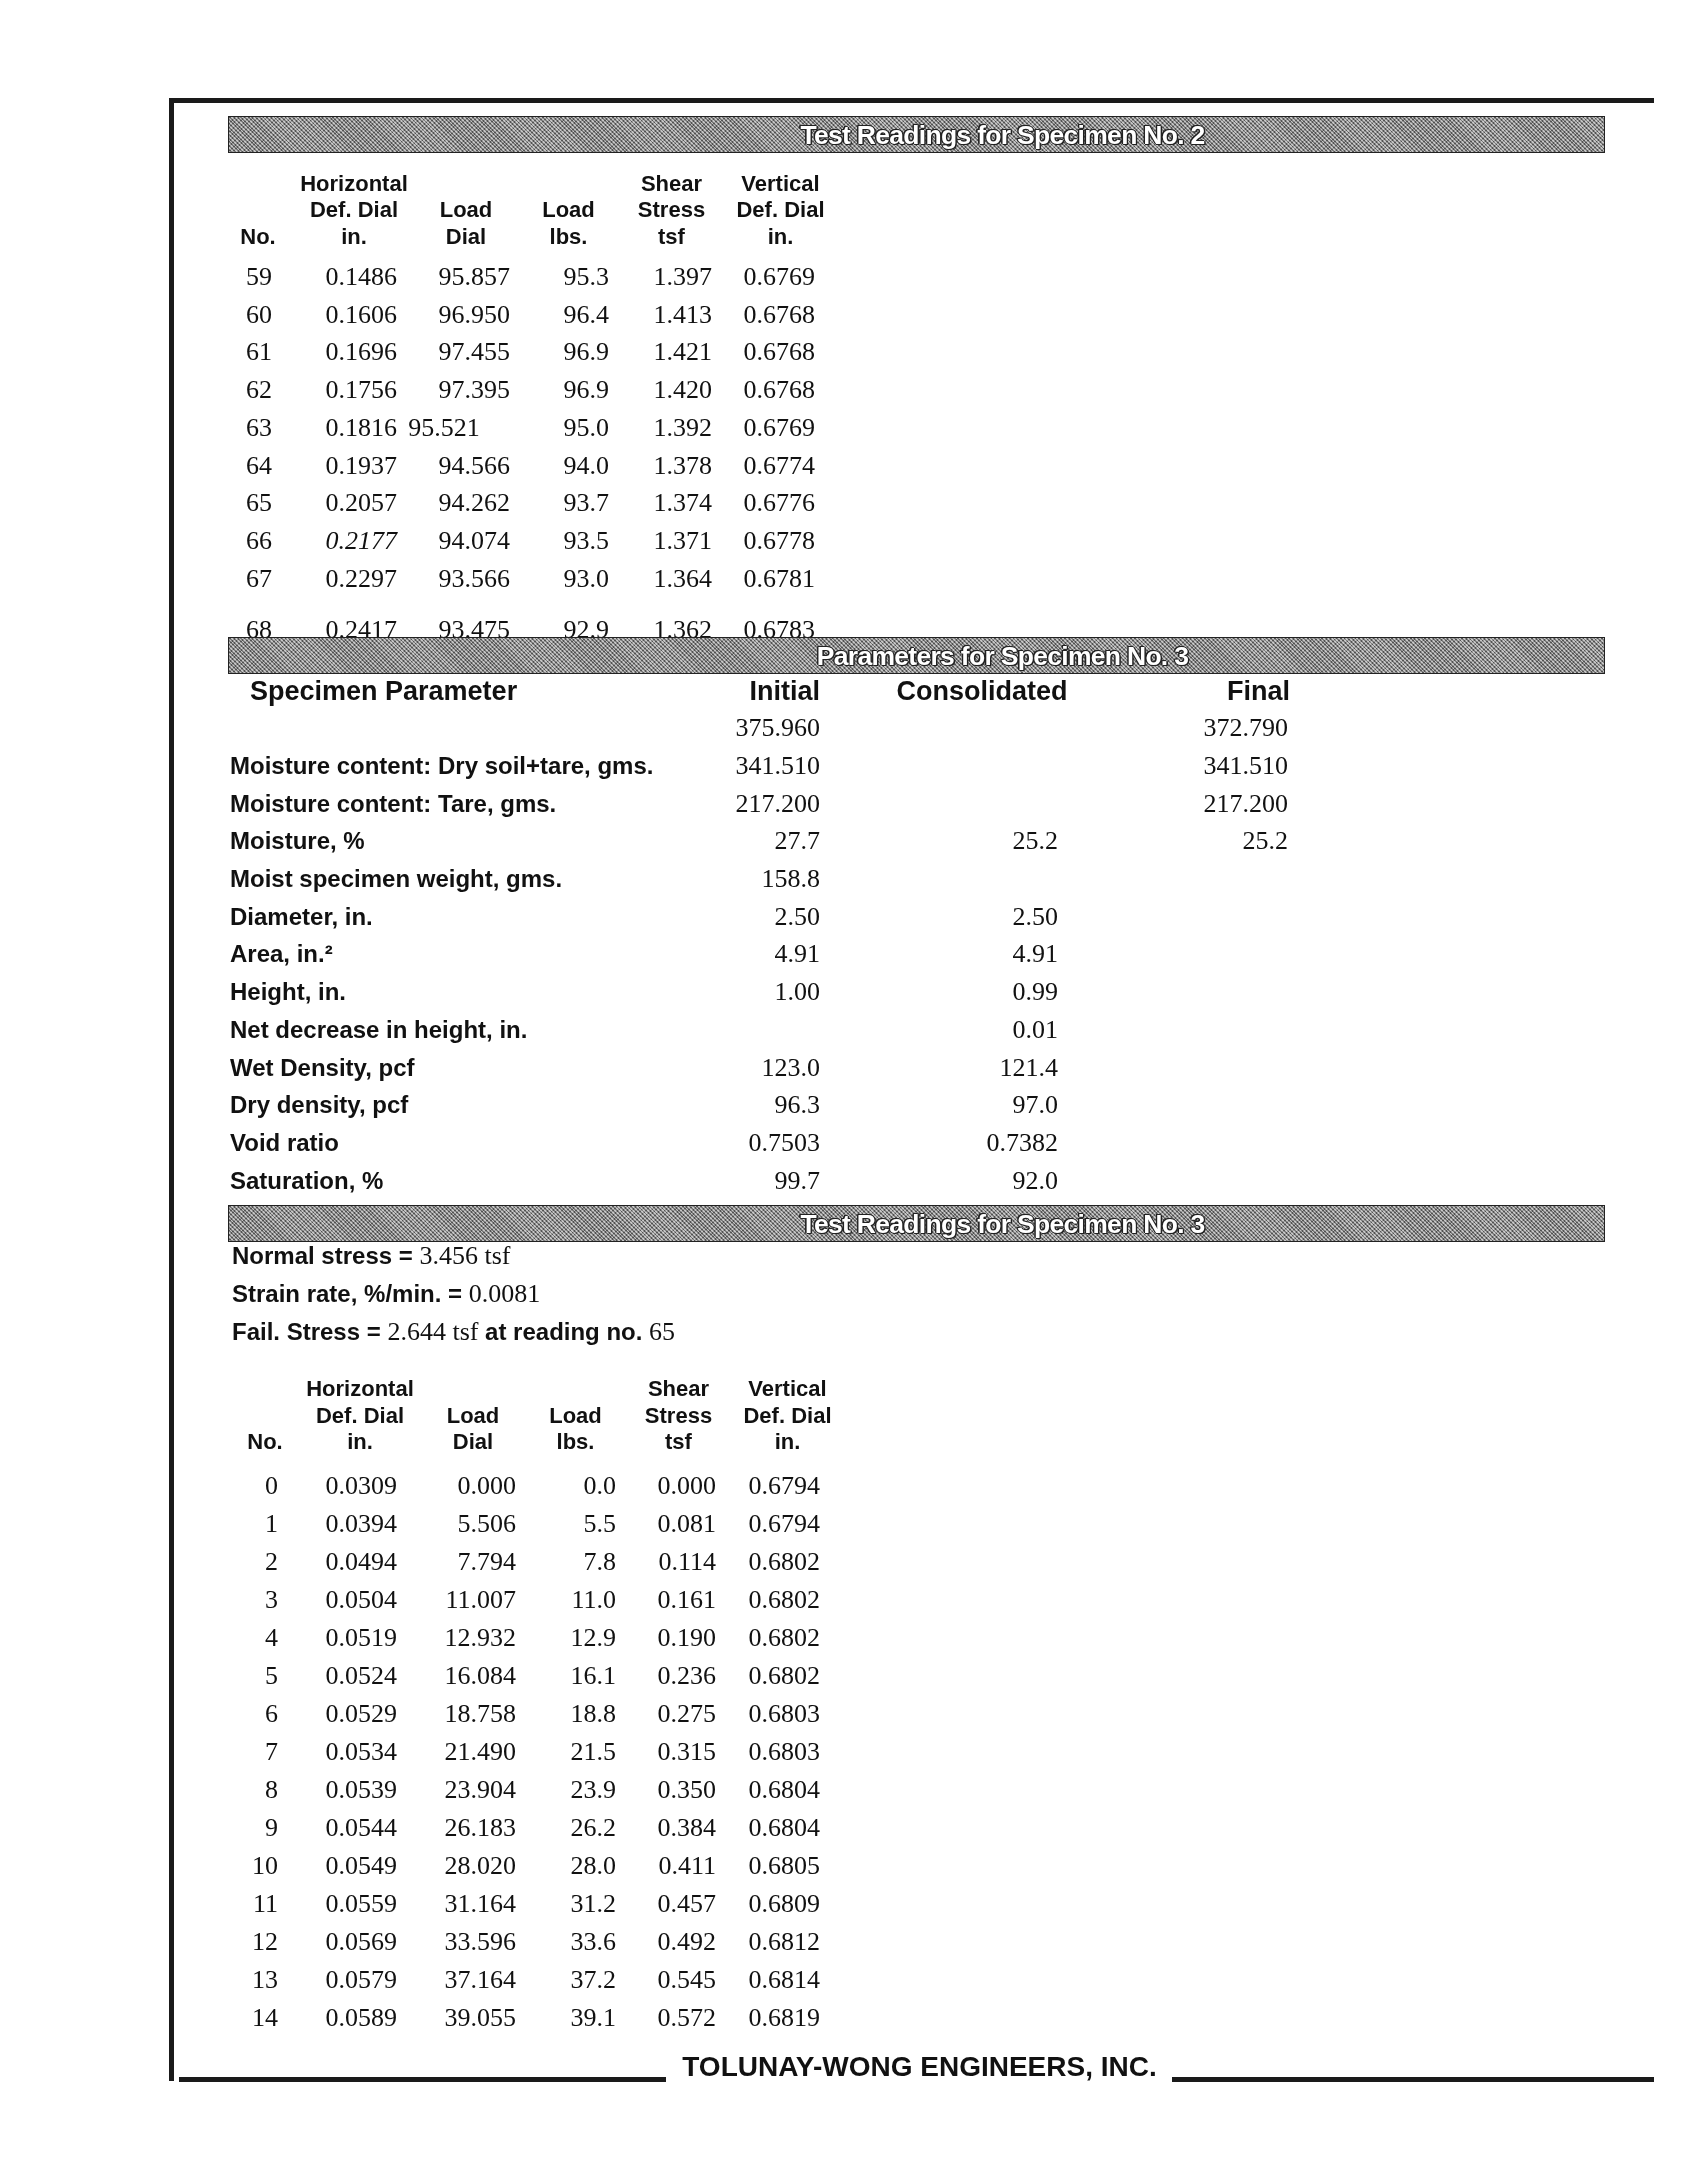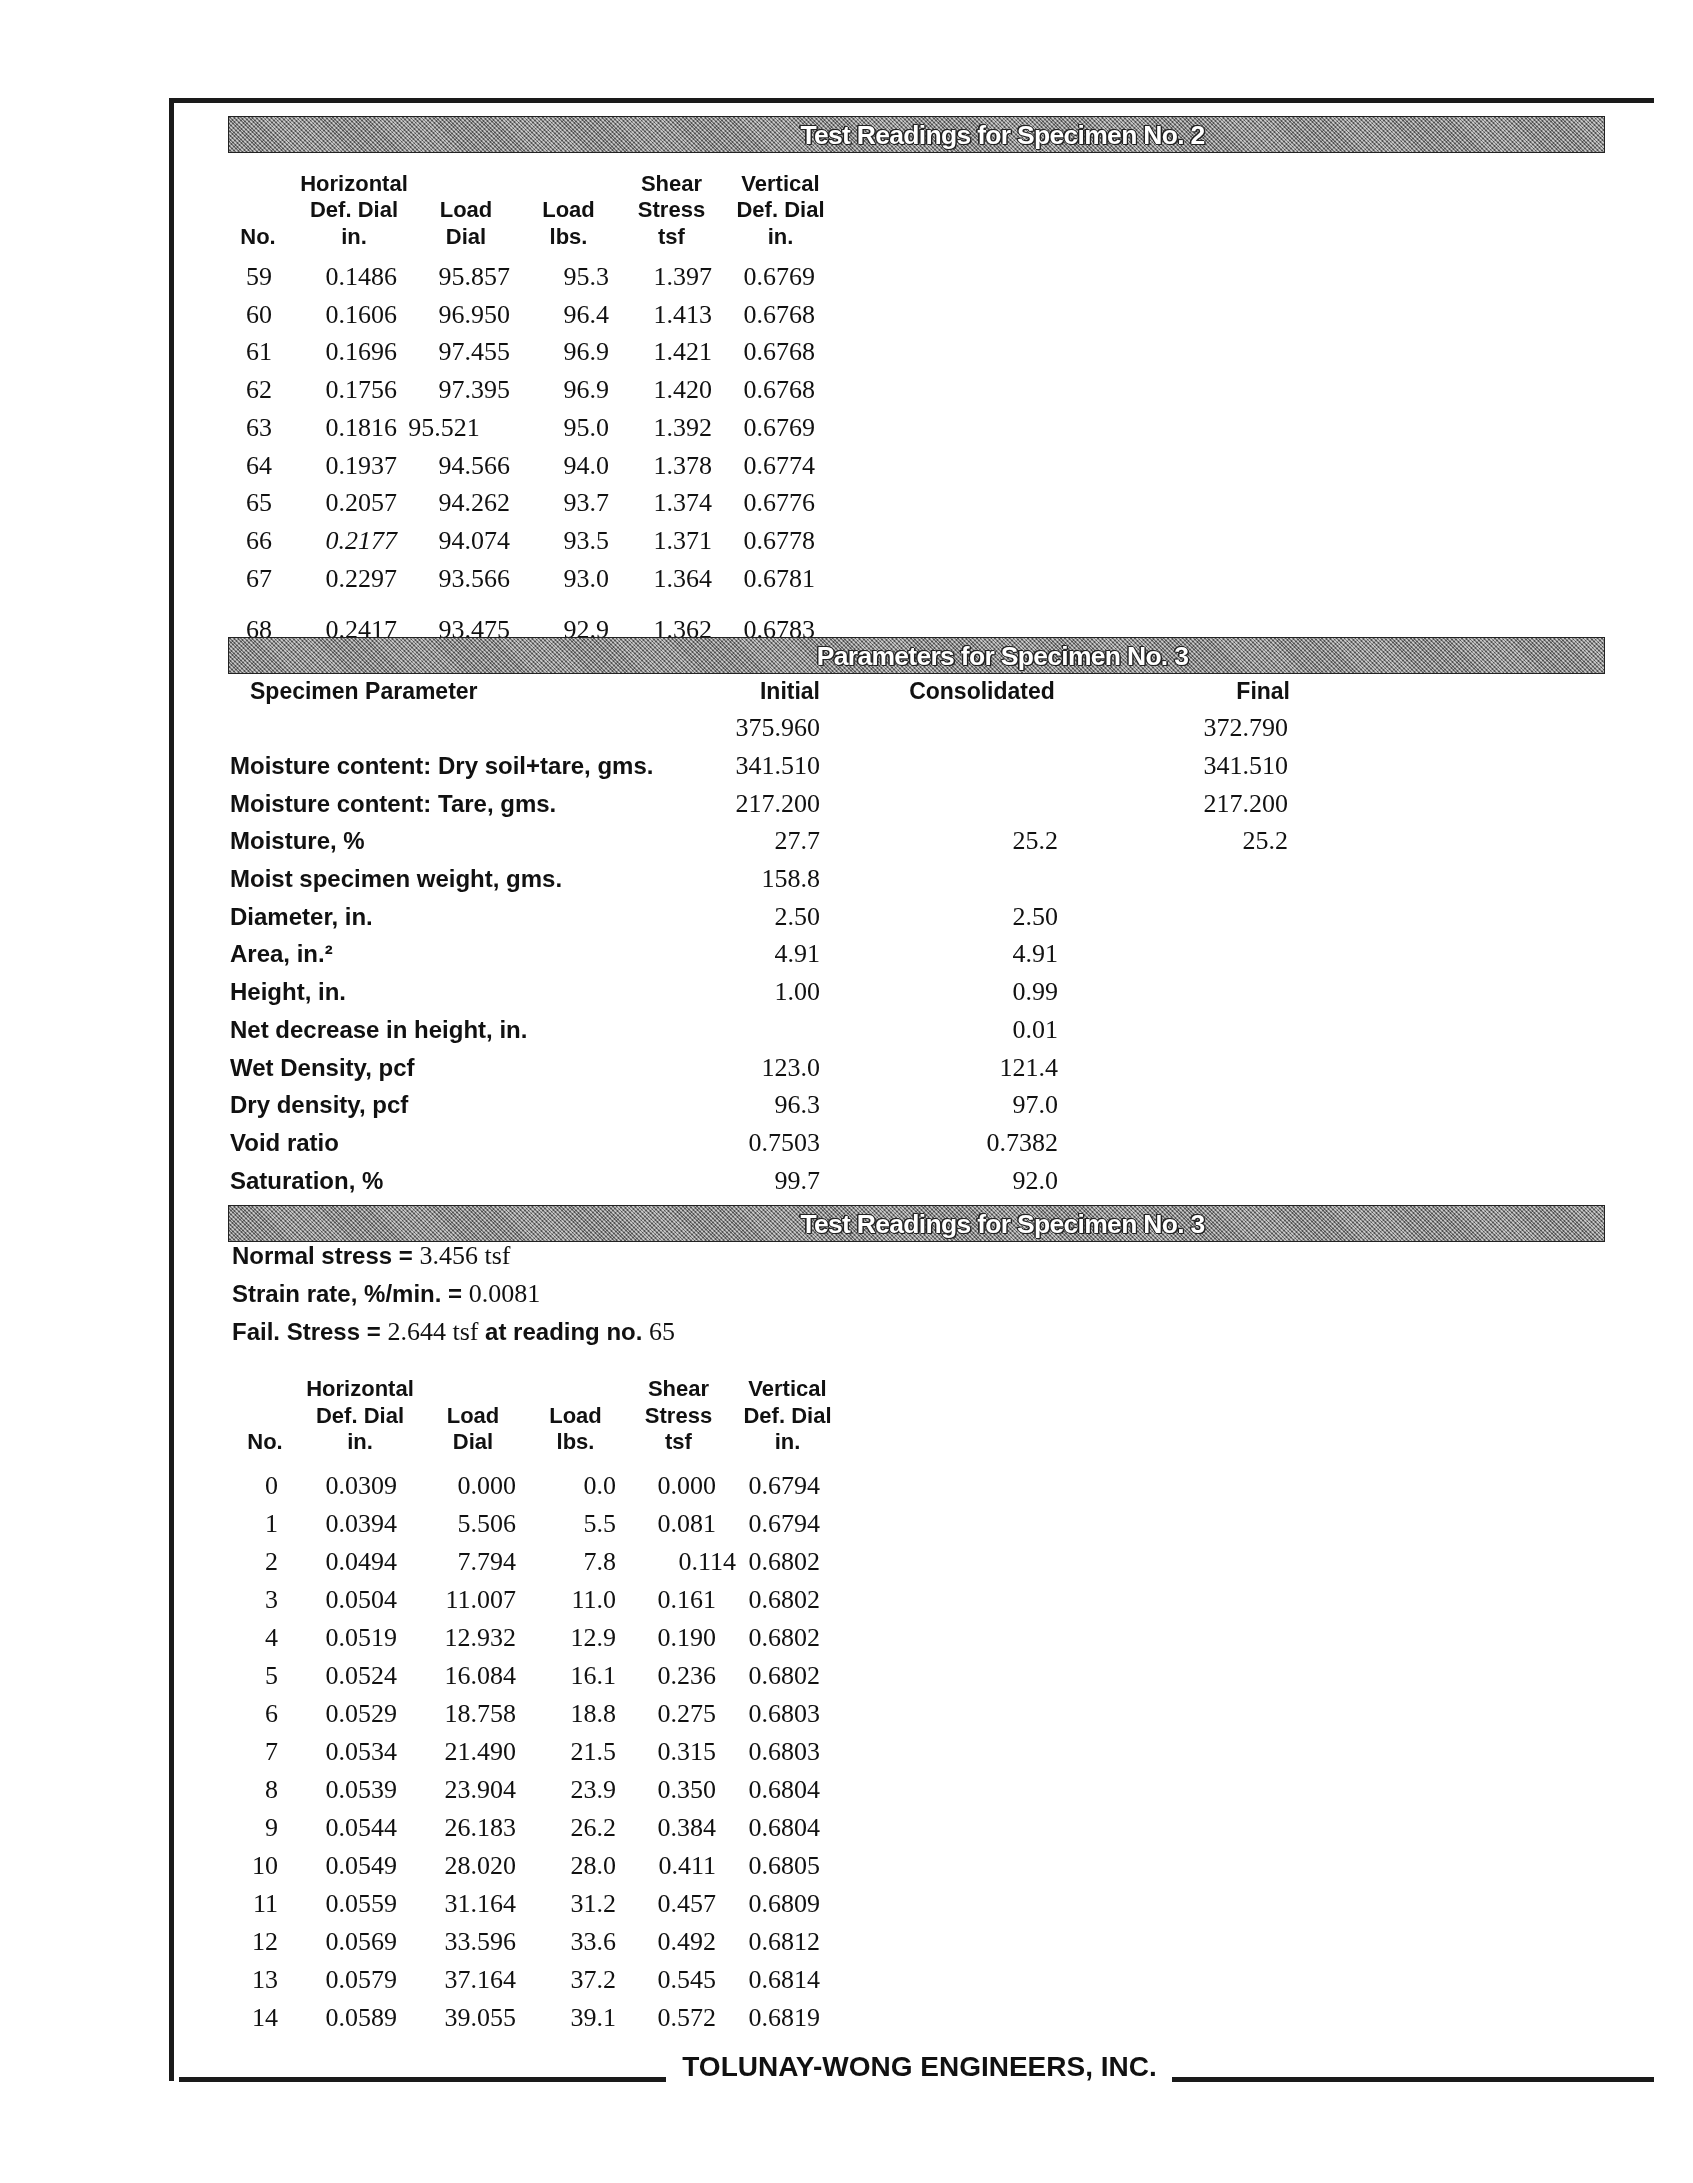--- a/index.html
+++ b/index.html
@@ -28,21 +28,21 @@
     text-shadow: -1.3px 0 #222, 1.3px 0 #222, 0 -1.3px #222, 0 1.3px #222, 1.3px 1.3px #222, -1.3px -1.3px #222;
     padding-left: 172px;
   }
 
   
   .rt-head { position: absolute; font-family: "Liberation Sans", "DejaVu Sans", sans-serif; font-weight: bold; font-size: 22px; line-height: 26.5px; text-align: center; color: #111; }
   .rt-row { position: absolute; height: 38px; font-family: "Liberation Serif", "DejaVu Serif", serif; font-size: 26px; line-height: 38px; }
   .rt-cell { position: absolute; top: 0; text-align: right; white-space: nowrap; }
 
   
-  .p-head { position: absolute; top: 676px; font-family: "Liberation Sans", "DejaVu Sans", sans-serif; font-weight: bold; font-size: 23px; line-height: 30px; white-space: nowrap; }
+  .p-head { position: absolute; top: 676px; font-family: "Liberation Sans", "DejaVu Sans", sans-serif; font-weight: bold; font-size: 27px; line-height: 30px; white-space: nowrap; }
   .p-row { position: absolute; left: 230px; height: 38px; width: 1125px; line-height: 38px; }
   .p-label { position: absolute; left: 0; top: 0; font-family: "Liberation Sans", "DejaVu Sans", sans-serif; font-weight: bold; font-size: 24px; white-space: nowrap; }
   .p-val { position: absolute; top: 0; text-align: right; font-family: "Liberation Serif", "DejaVu Serif", serif; font-size: 26px; white-space: nowrap; }
 
   .note { position: absolute; left: 232px; font-size: 24px; line-height: 38px; white-space: nowrap; }
   .note .k { font-family: "Liberation Sans", "DejaVu Sans", sans-serif; font-weight: bold; }
   .note .v { font-family: "Liberation Serif", "DejaVu Serif", serif; font-size: 26px; }
 
   .footer { position: absolute; left: 666px; top: 2050px; width: 507px; text-align: center; font-family: "Liberation Sans", "DejaVu Sans", sans-serif; font-weight: bold; font-size: 28px; line-height: 33px; white-space: nowrap; }
 </style>
@@ -295,21 +295,21 @@
       <div class="rt-cell" style="left: 384px; width: 132px;">5.506</div>
       <div class="rt-cell" style="left: 484px; width: 132px;">5.5</div>
       <div class="rt-cell" style="left: 584px; width: 132px;">0.081</div>
       <div class="rt-cell" style="left: 688px; width: 132px;">0.6794</div>
     </div>
     <div class="rt-row" style="top: 1543px; left: 0px; width: 1694px;">
       <div class="rt-cell" style="left: 146px; width: 132px;">2</div>
       <div class="rt-cell" style="left: 265px; width: 132px;">0.0494</div>
       <div class="rt-cell" style="left: 384px; width: 132px;">7.794</div>
       <div class="rt-cell" style="left: 484px; width: 132px;">7.8</div>
-      <div class="rt-cell" style="left: 604px; width: 132px;">0.114</div>
+      <div class="rt-cell" style="left: 584px; width: 132px;">0.114</div>
       <div class="rt-cell" style="left: 688px; width: 132px;">0.6802</div>
     </div>
     <div class="rt-row" style="top: 1581px; left: 0px; width: 1694px;">
       <div class="rt-cell" style="left: 146px; width: 132px;">3</div>
       <div class="rt-cell" style="left: 265px; width: 132px;">0.0504</div>
       <div class="rt-cell" style="left: 384px; width: 132px;">11.007</div>
       <div class="rt-cell" style="left: 484px; width: 132px;">11.0</div>
       <div class="rt-cell" style="left: 584px; width: 132px;">0.161</div>
       <div class="rt-cell" style="left: 688px; width: 132px;">0.6802</div>
     </div>

